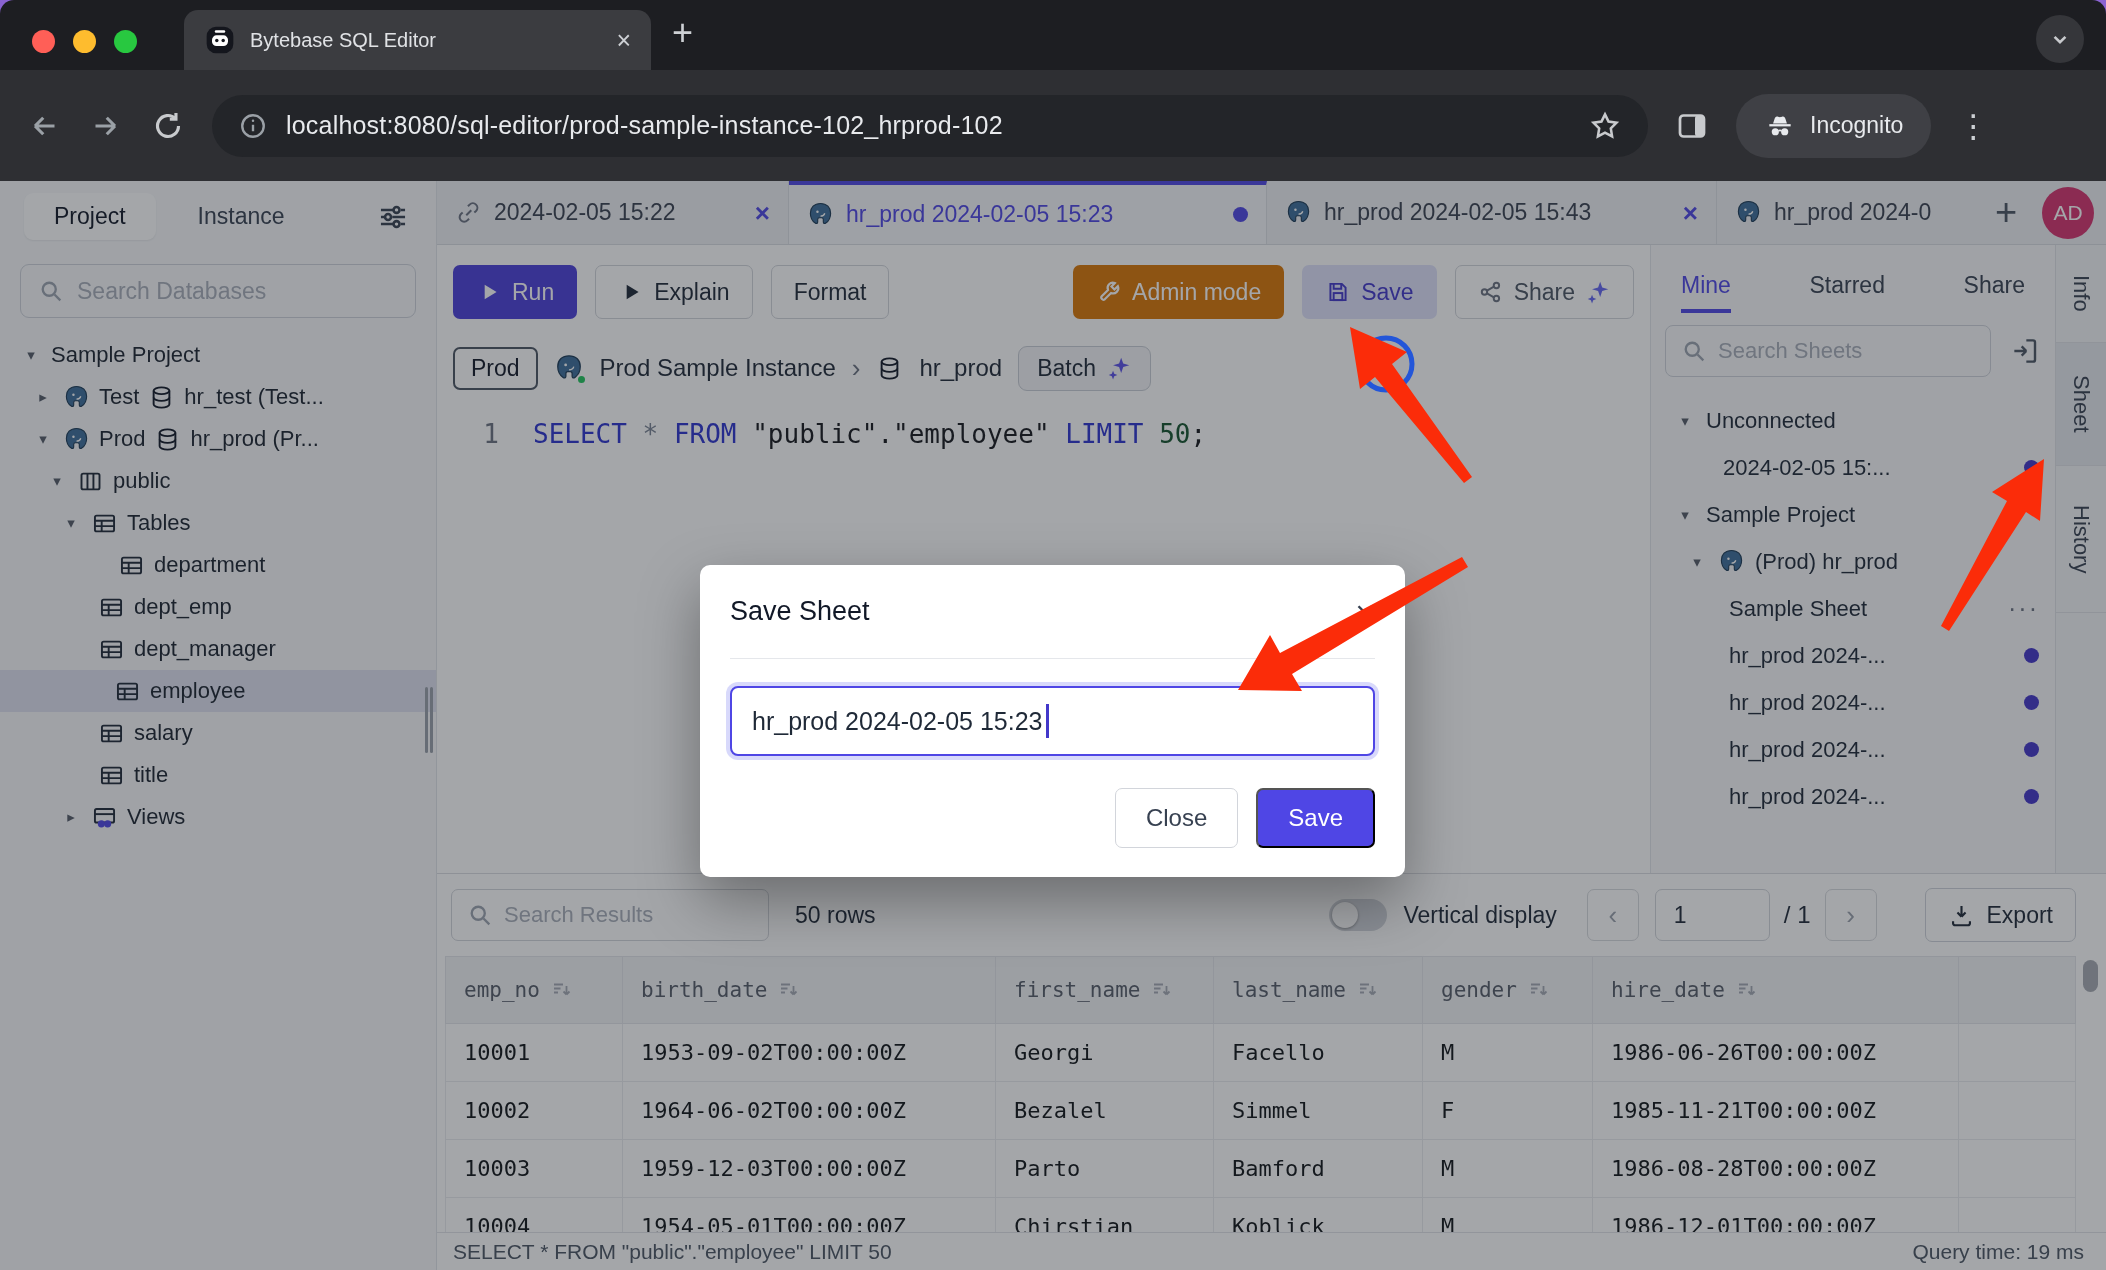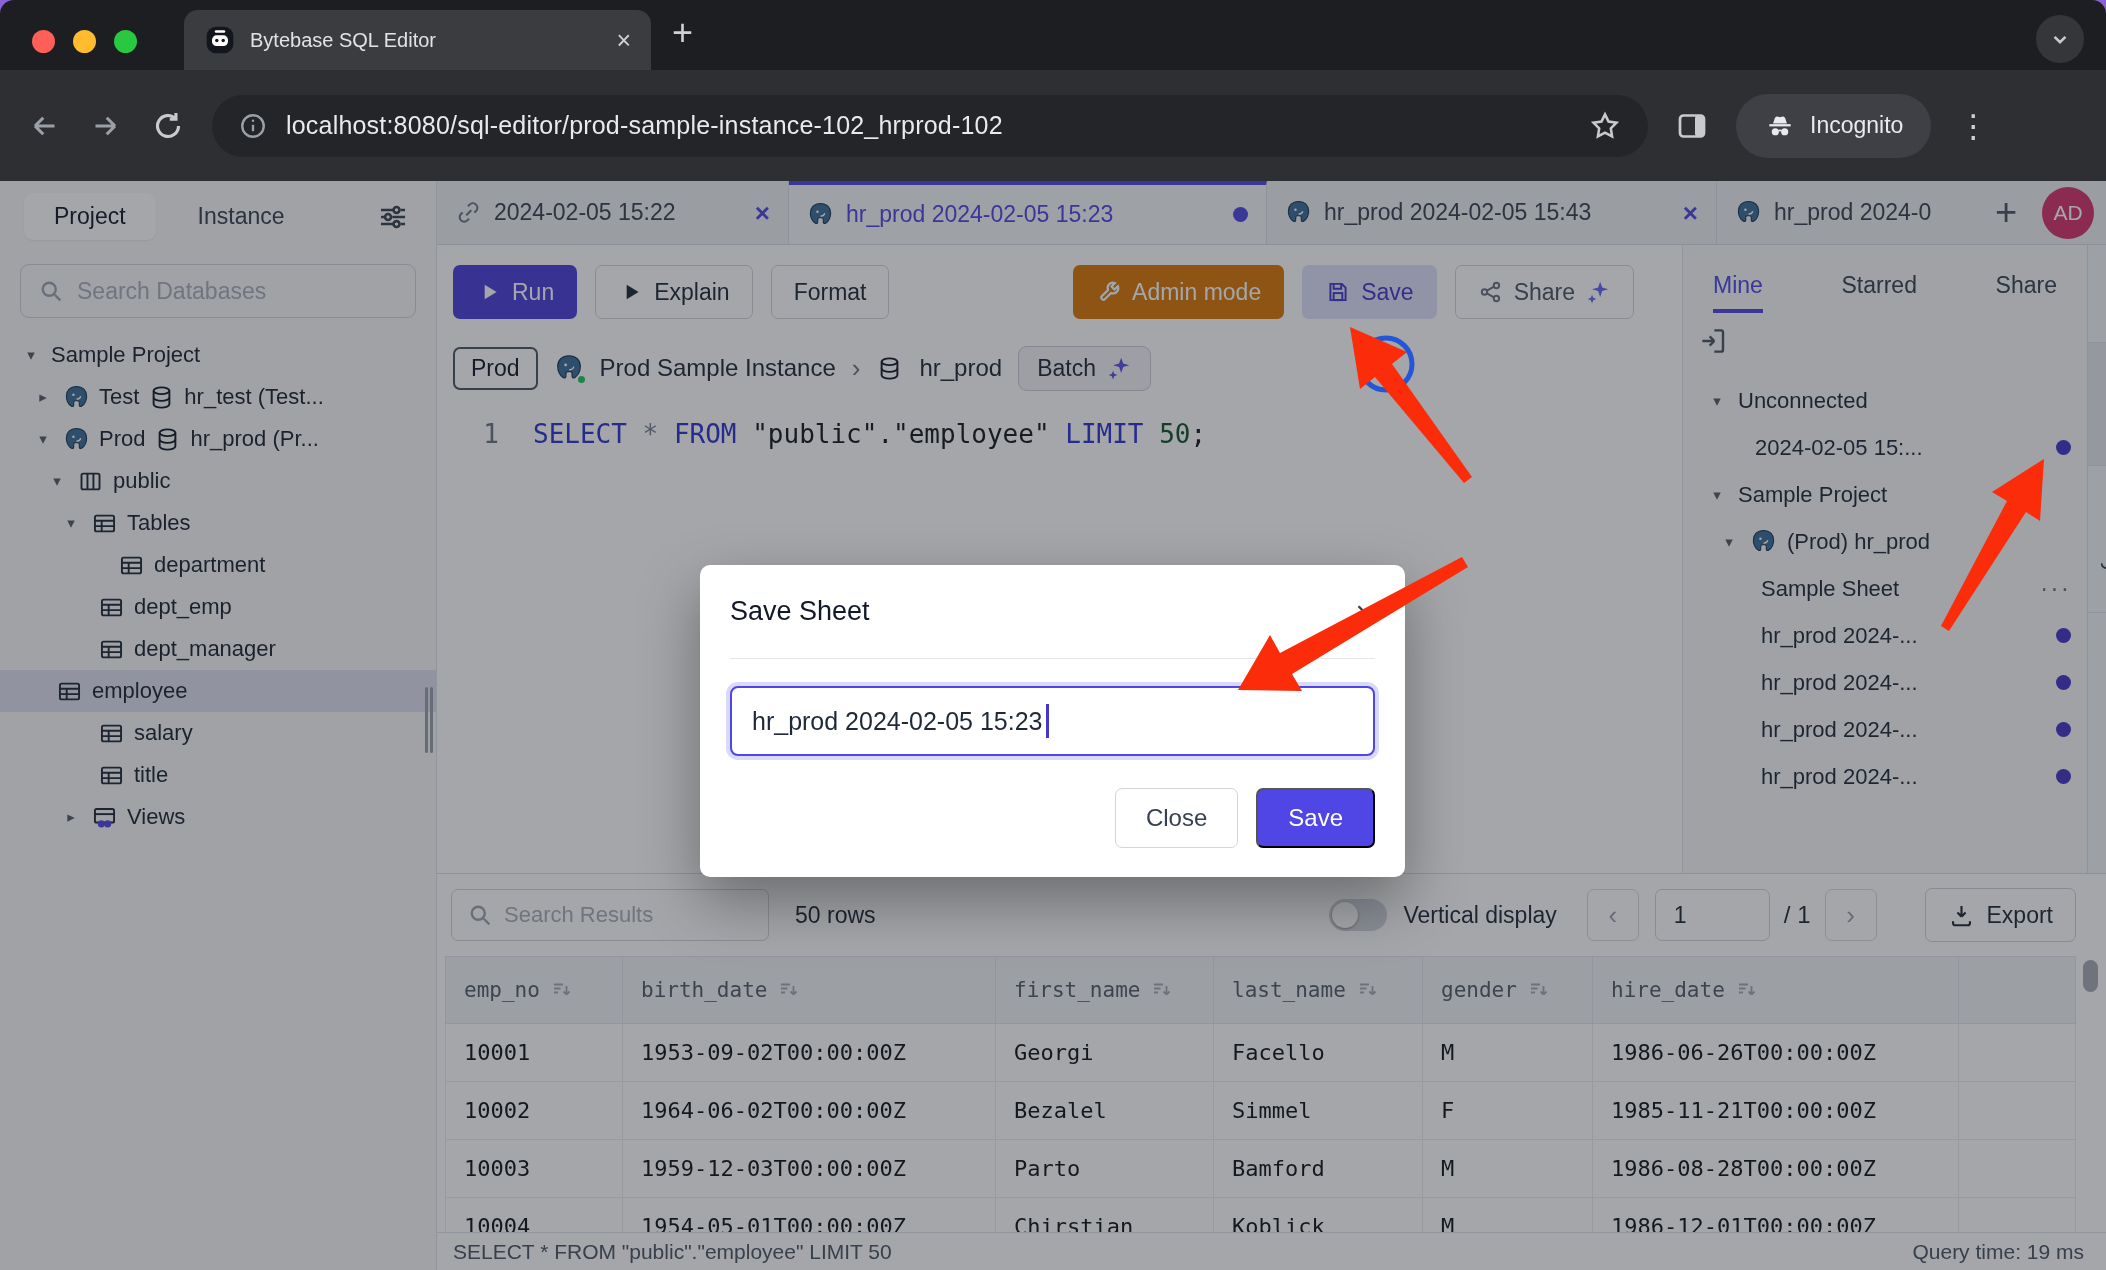--- a/index.html
+++ b/index.html
@@ -103,21 +103,21 @@
   .code{display:flex;margin-top:14px;font-family:"DejaVu Sans Mono",monospace;font-size:26px;
         white-space:pre;align-items:center;}
   .gutter{width:62px;text-align:right;color:#6b7280;flex:none;}
   .codeline{margin-left:34px;}
   .tok-kw{color:#2d34cf;}
   .tok-star{color:#7b8494;}
   .tok-num{color:#14532d;}
   .tok-plain{color:#16181d;}
 
   
-  .sheetpanel{width:405px;background:#f8f9fb;border-left:1px solid #e2e4e9;flex:none;margin-left:32px;}
+  .sheetpanel{width:405px;background:#f8f9fb;border-left:1px solid #e2e4e9;flex:none;}
   .sp-tabs{height:62px;display:flex;align-items:flex-end;justify-content:space-between;
            padding:0 30px;font-size:23px;color:#374151;margin-top:6px;}
   .sp-tab{padding-bottom:10px;border-bottom:4px solid transparent;}
   .sp-tab.active{color:#4f46e5;border-bottom-color:#4f46e5;}
   .sp-search-row{display:flex;align-items:center;gap:18px;padding:0 14px;margin-top:12px;}
   .sp-search{flex:1;height:52px;border:1px solid #cfd3da;border-radius:8px;display:flex;
              align-items:center;gap:10px;padding:0 14px;min-width:0;}
   .sp-search input{border:0;background:transparent;font-size:22px;flex:1;min-width:0;color:#1f2937;}
   .sp-search input::placeholder{color:#a8aeb9;}
   .imp{width:32px;height:32px;flex:none;}
@@ -376,21 +376,21 @@
         </div>
         <div class="tree-row" style="padding-left: 98px;">
           <span class="ti">
             <svg viewBox="0 0 24 24" fill="none" stroke="#1f2937" stroke-width="1.7">
               <rect x="3.5" y="5" width="17" height="14" rx="1.5"></rect>
               <path d="M3.5 9.6h17M3.5 14.3h17M9.5 9.6V19"></path>
             </svg>
           </span>
           <span>dept_manager</span>
         </div>
-        <div class="tree-row sel" style="padding-left: 56px;">
+        <div class="tree-row sel" style="padding-left: 114px;">
           <span class="ti">
             <svg viewBox="0 0 24 24" fill="none" stroke="#1f2937" stroke-width="1.7">
               <rect x="3.5" y="5" width="17" height="14" rx="1.5"></rect>
               <path d="M3.5 9.6h17M3.5 14.3h17M9.5 9.6V19"></path>
             </svg>
           </span>
           <span>employee</span>
         </div>
         <div class="tree-row" style="padding-left: 98px;">
           <span class="ti">
@@ -572,20 +572,29 @@
       </div>
     </div>
 
     <div class="sheetpanel">
       <div class="sp-tabs">
           <span class="sp-tab active">Mine</span>
           <span class="sp-tab">Starred</span>
           <span class="sp-tab">Share</span>
         </div>
       <div class="sp-search-row">
+        <div class="sp-search">
+          <span class="mag">
+            <svg viewBox="0 0 24 24" fill="none" stroke="#9ca3af" stroke-width="2">
+                <circle cx="10.5" cy="10.5" r="5.6"></circle>
+                <path d="M15 15l5 5"></path>
+              </svg>
+          </span>
+          <input placeholder="Search Sheets" style="">
+        </div>
         <span class="imp">
           <svg viewBox="0 0 24 24" fill="none" stroke="#4b5563" stroke-width="1.8">
               <path d="M13 4h5a1.5 1.5 0 0 1 1.5 1.5v13A1.5 1.5 0 0 1 18 20h-5"></path>
               <path d="M4 12h9m0 0l-3.5-3.5M13 12l-3.5 3.5"></path>
             </svg>
         </span>
       </div>
       <div class="sp-tree">
           <div class="sp-row" style="padding-left: 23px;">
             <span class="chev">▾</span>

